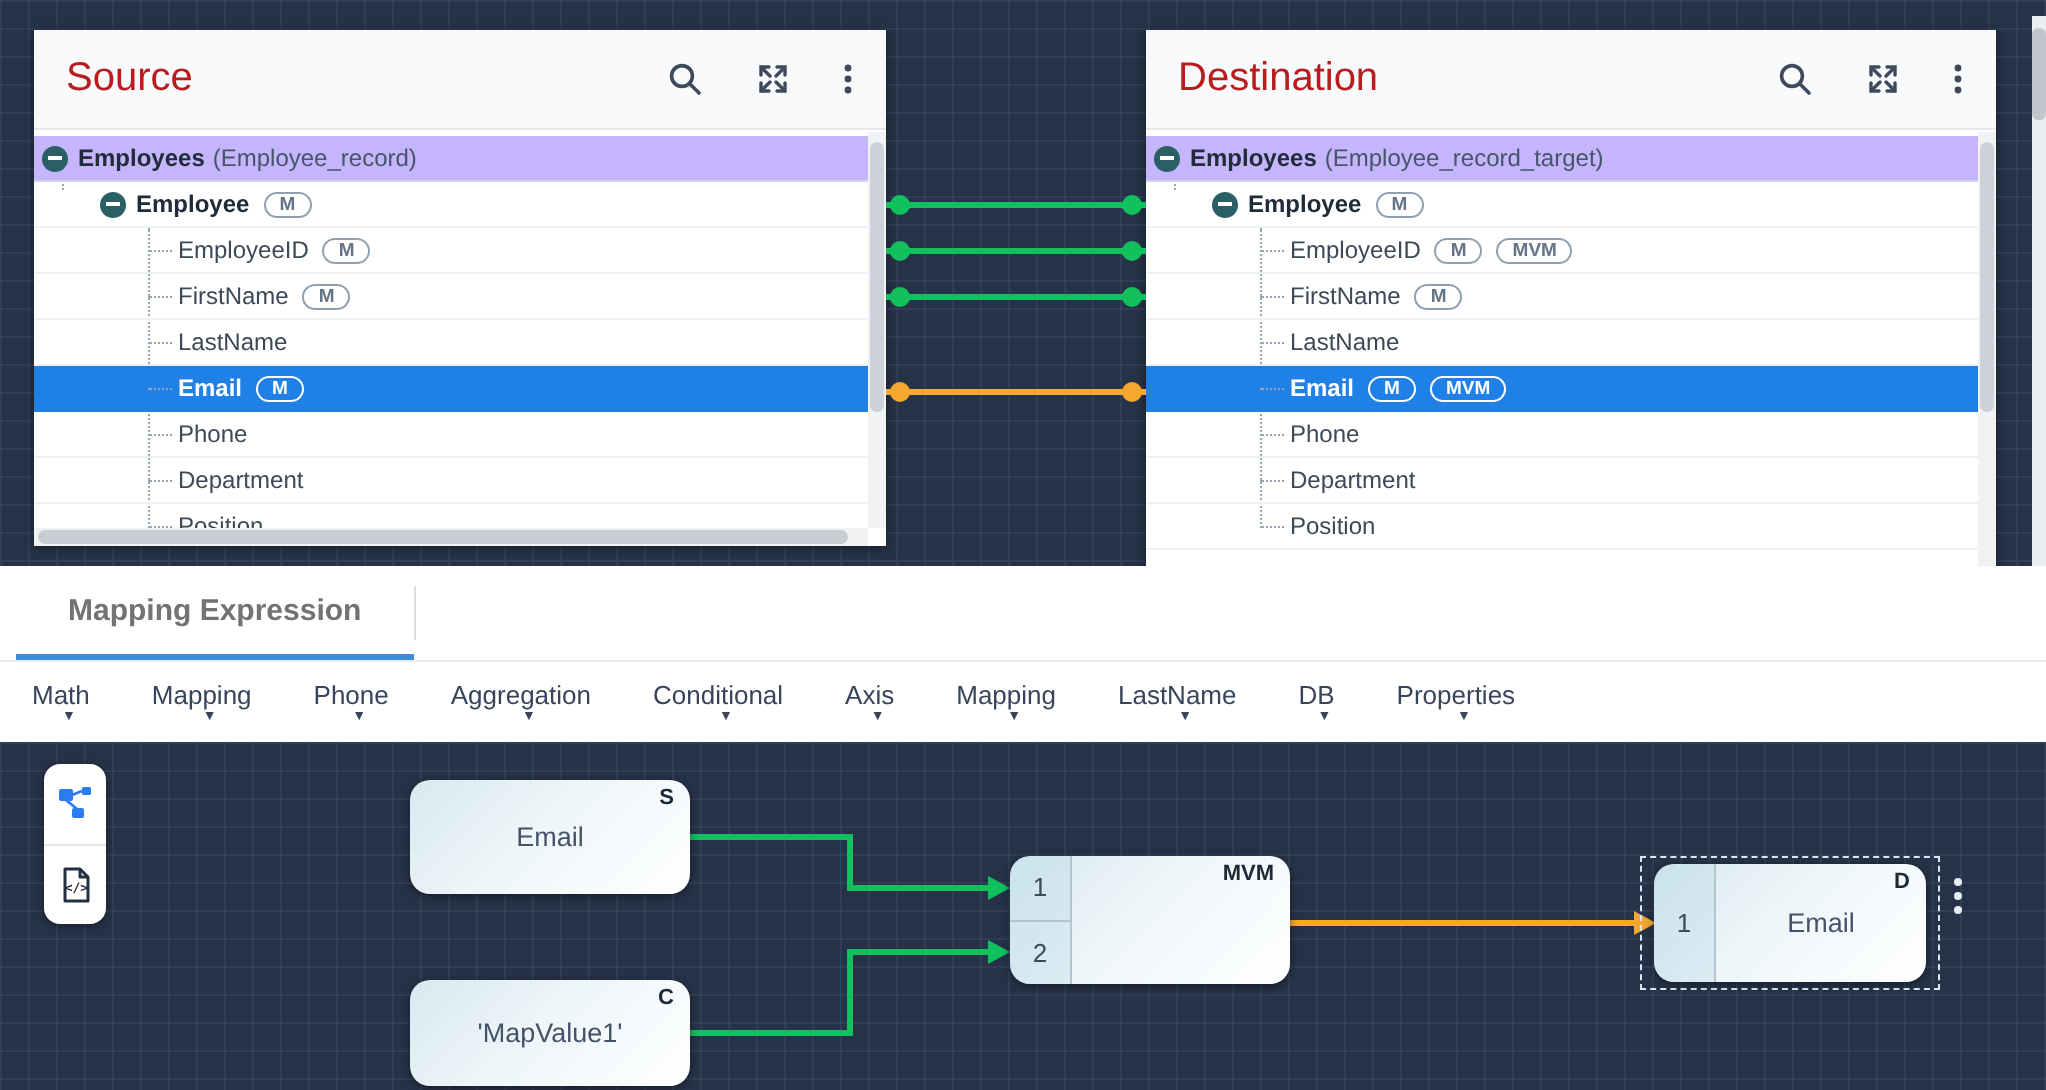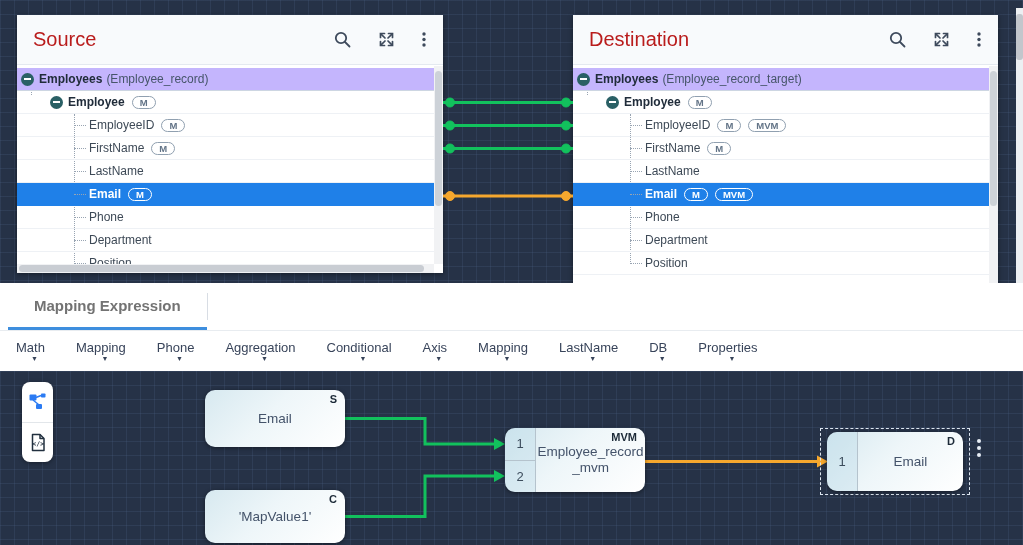--- a/index.html
+++ b/index.html
@@ -366,24 +366,20 @@
       <span class="corner">C</span>
       <span class="nlabel">'MapValue1'</span>
     </div>
 
     <div class="node" id="node-mvm">
       <div class="ports">
         <span class="port">1</span>
         <span class="port">2</span>
       </div>
       <span class="corner">MVM</span>
-      <span class="nlabel">
-        <span>Employee_record</span>
-        <span>_mvm</span>
-      </span>
     </div>
 
     <div id="dest-select"></div>
     <div class="node" id="node-dest-email">
       <div class="ports">
         <span class="port">1</span>
       </div>
       <span class="corner">D</span>
       <span class="nlabel">Email</span>
     </div>

